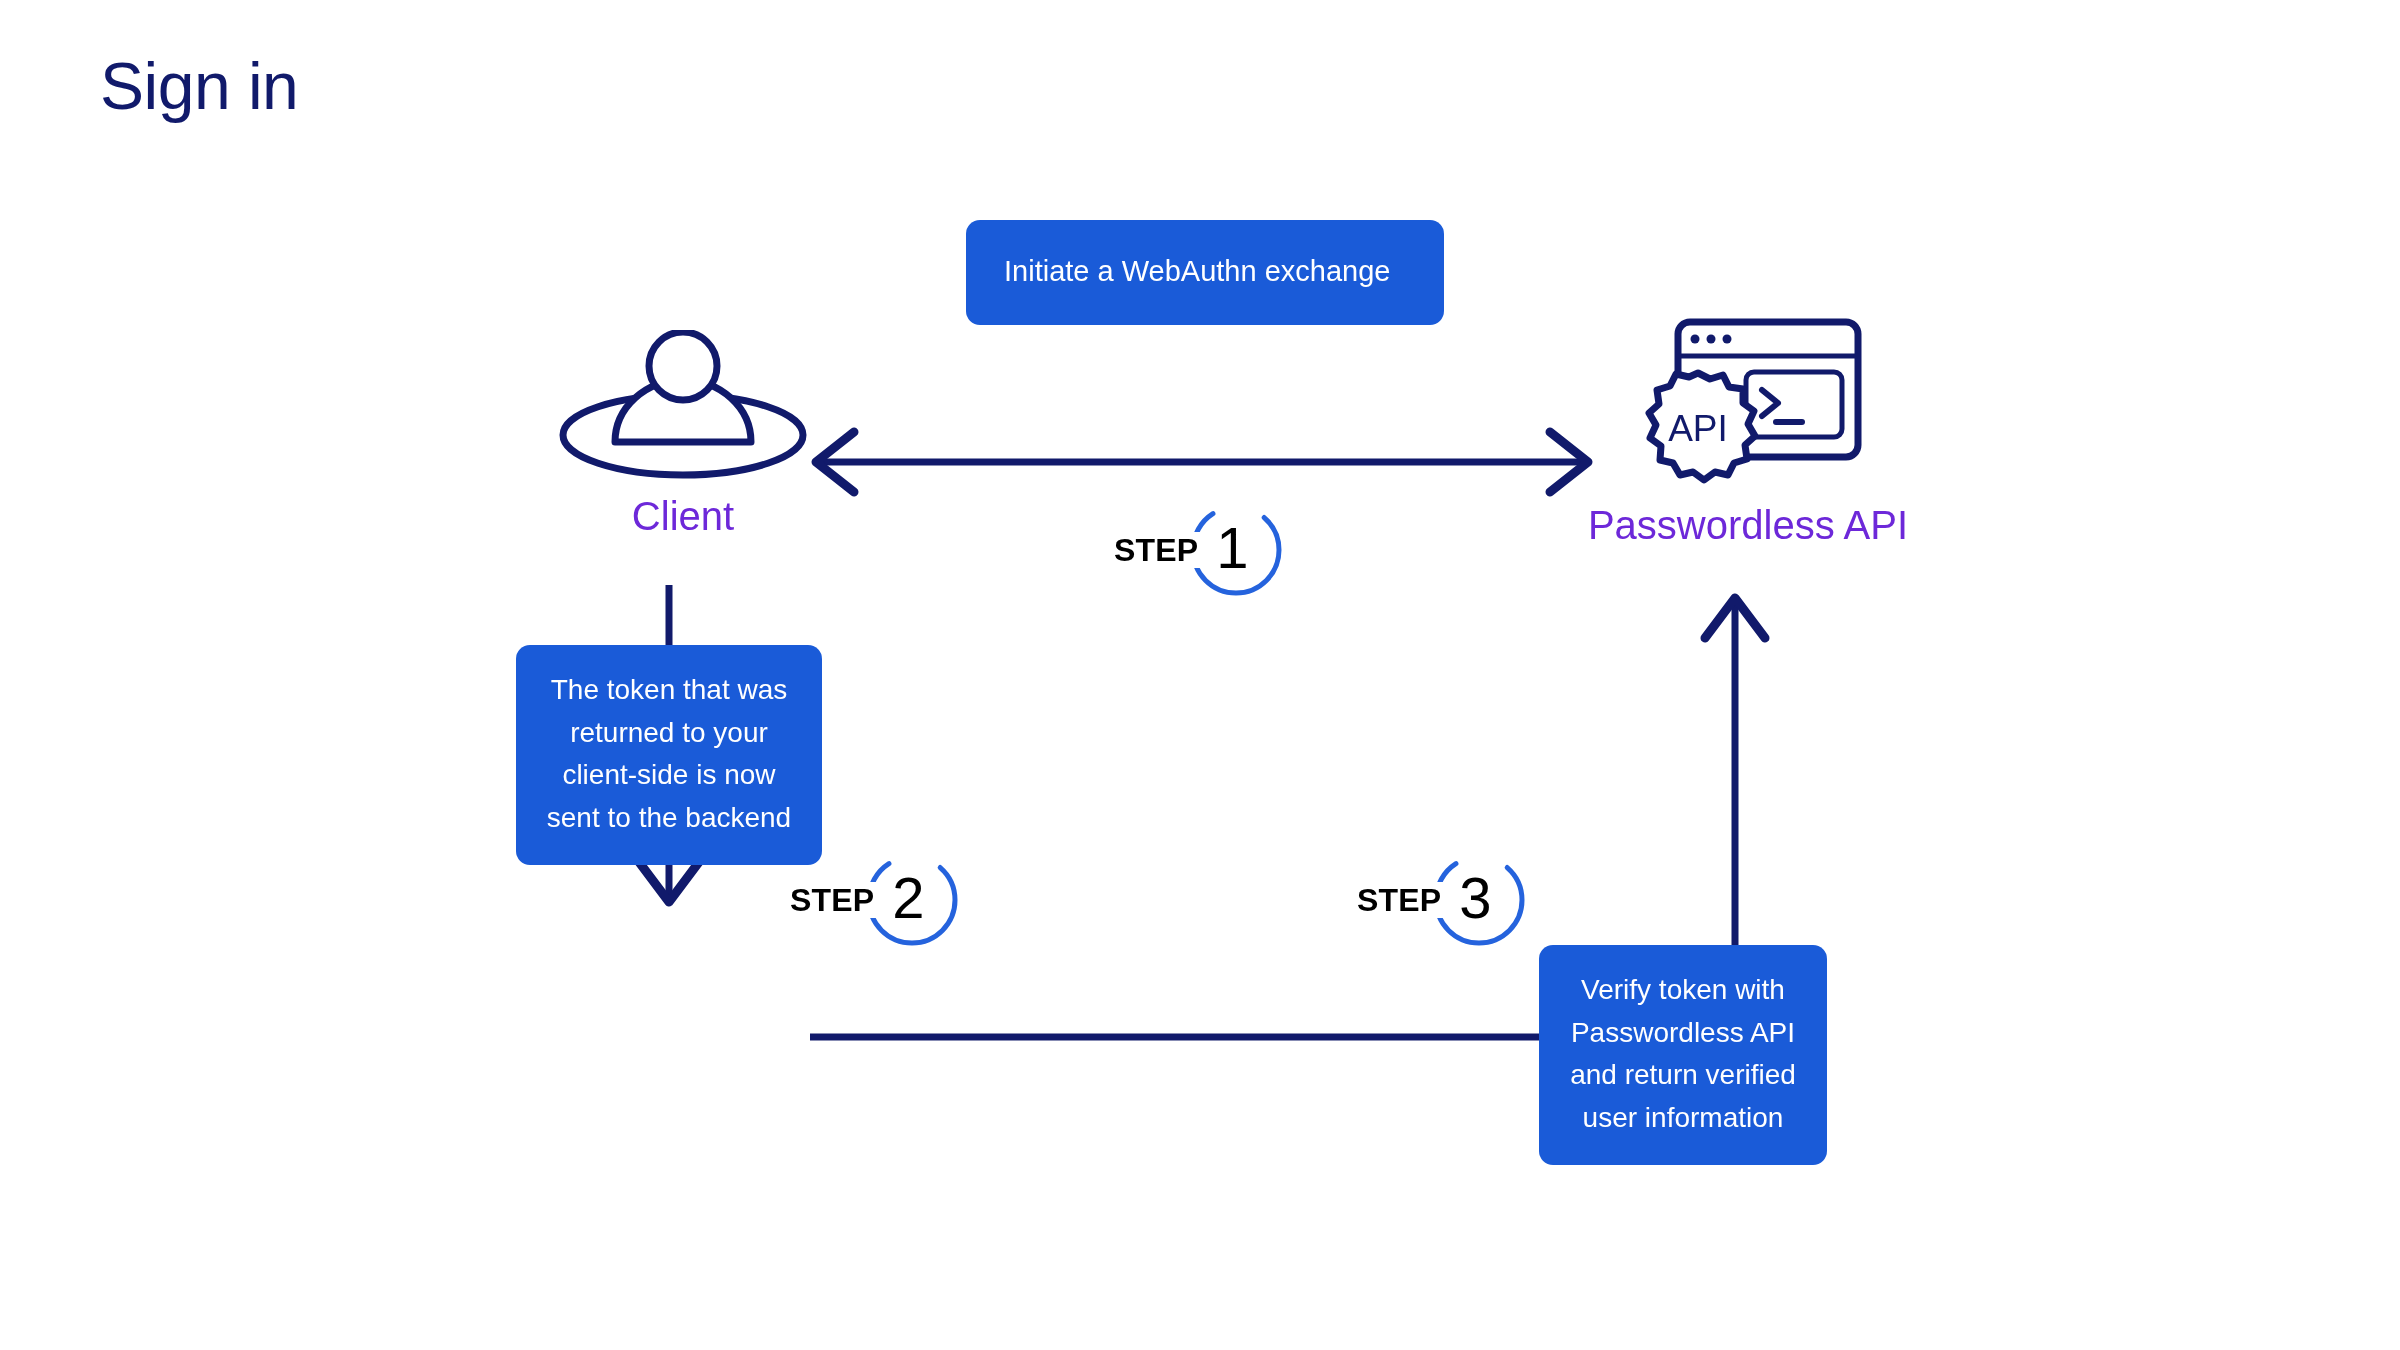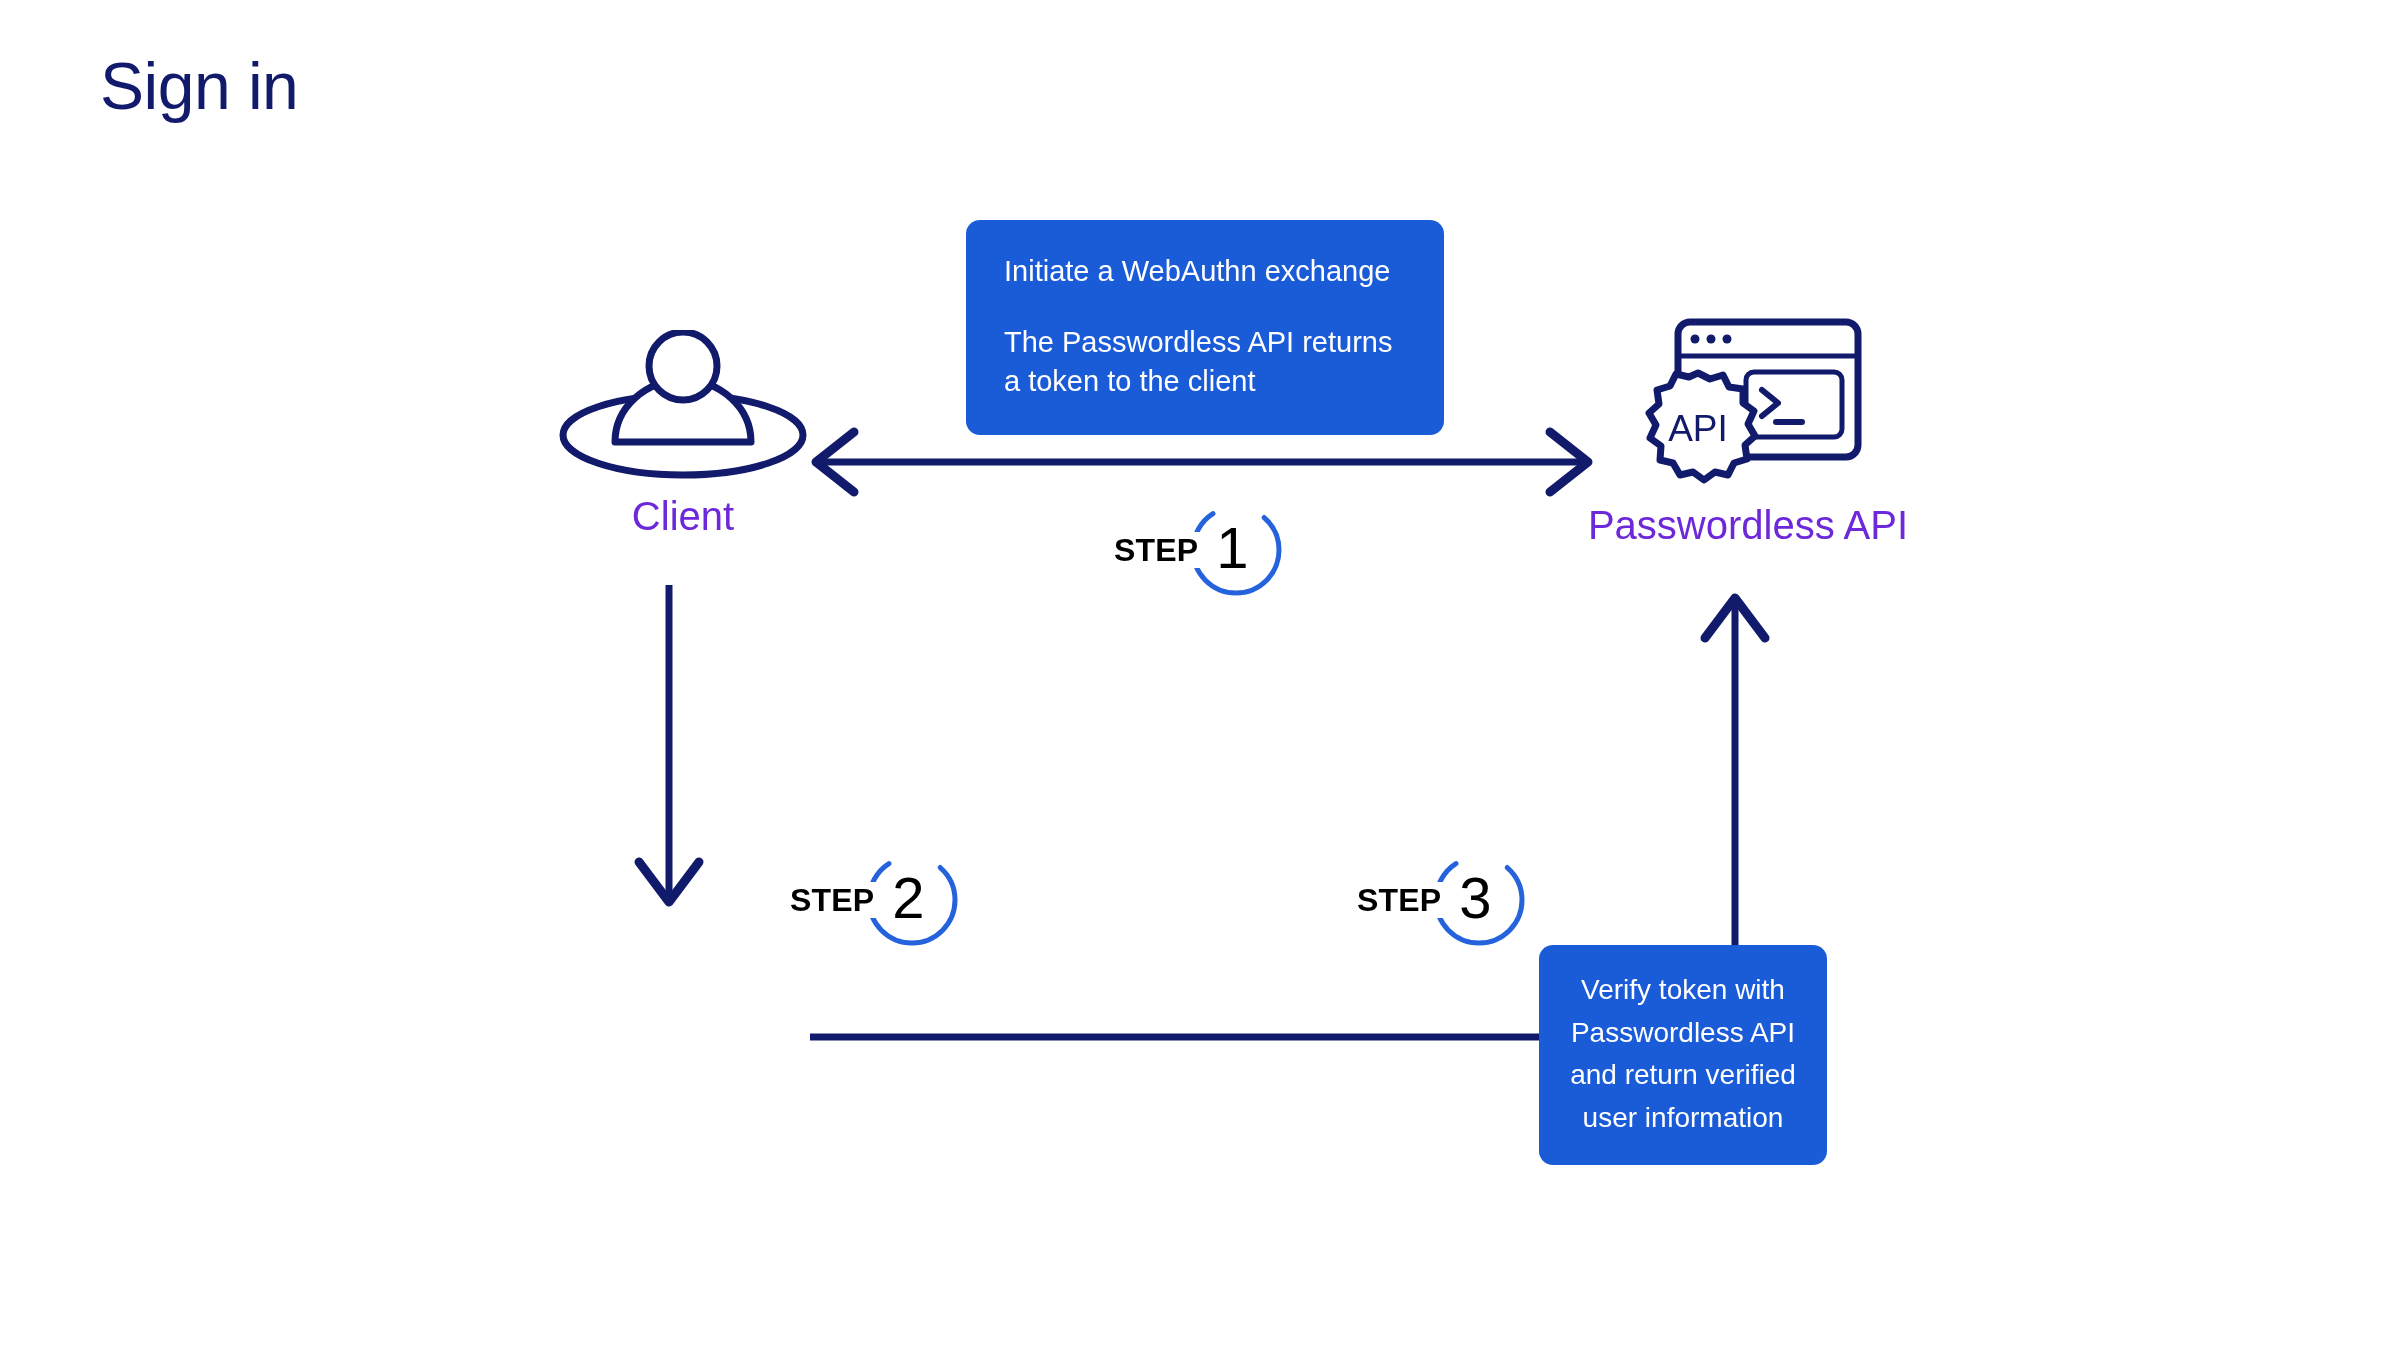--- a/index.html
+++ b/index.html
@@ -211,23 +211,25 @@
           <text x="0" y="11" text-anchor="middle" font-family="Liberation Sans, sans-serif" font-size="37" fill="#111a6b">API</text>
         </g>
       </svg>
     </span>
     <div class="node-label">Passwordless API</div>
   </div>
 
 
   <div class="callout" id="callout-1">
     <p>Initiate a WebAuthn exchange</p>
-    <p>The Passwordless API returns a token to the client</p>
-  </div>
-
+  </div>
+
+  <div class="callout" id="callout-2">
+    <p>The token that was returned to your client-side is now sent to the backend</p>
+  </div>
 
   <div class="callout" id="callout-3">
     <p>Verify token with Passwordless API and return verified user information</p>
   </div>
 
   <div class="step-badge" id="step-1">
     <span class="step-word">STEP</span>
     <span class="step-ring">
       <svg width="96" height="96" viewBox="0 0 96 96">
         <circle cx="48" cy="48" r="43" fill="none" stroke="#2563dd" stroke-width="5" stroke-dasharray="215 55" stroke-dashoffset="37" stroke-linecap="round"></circle>

